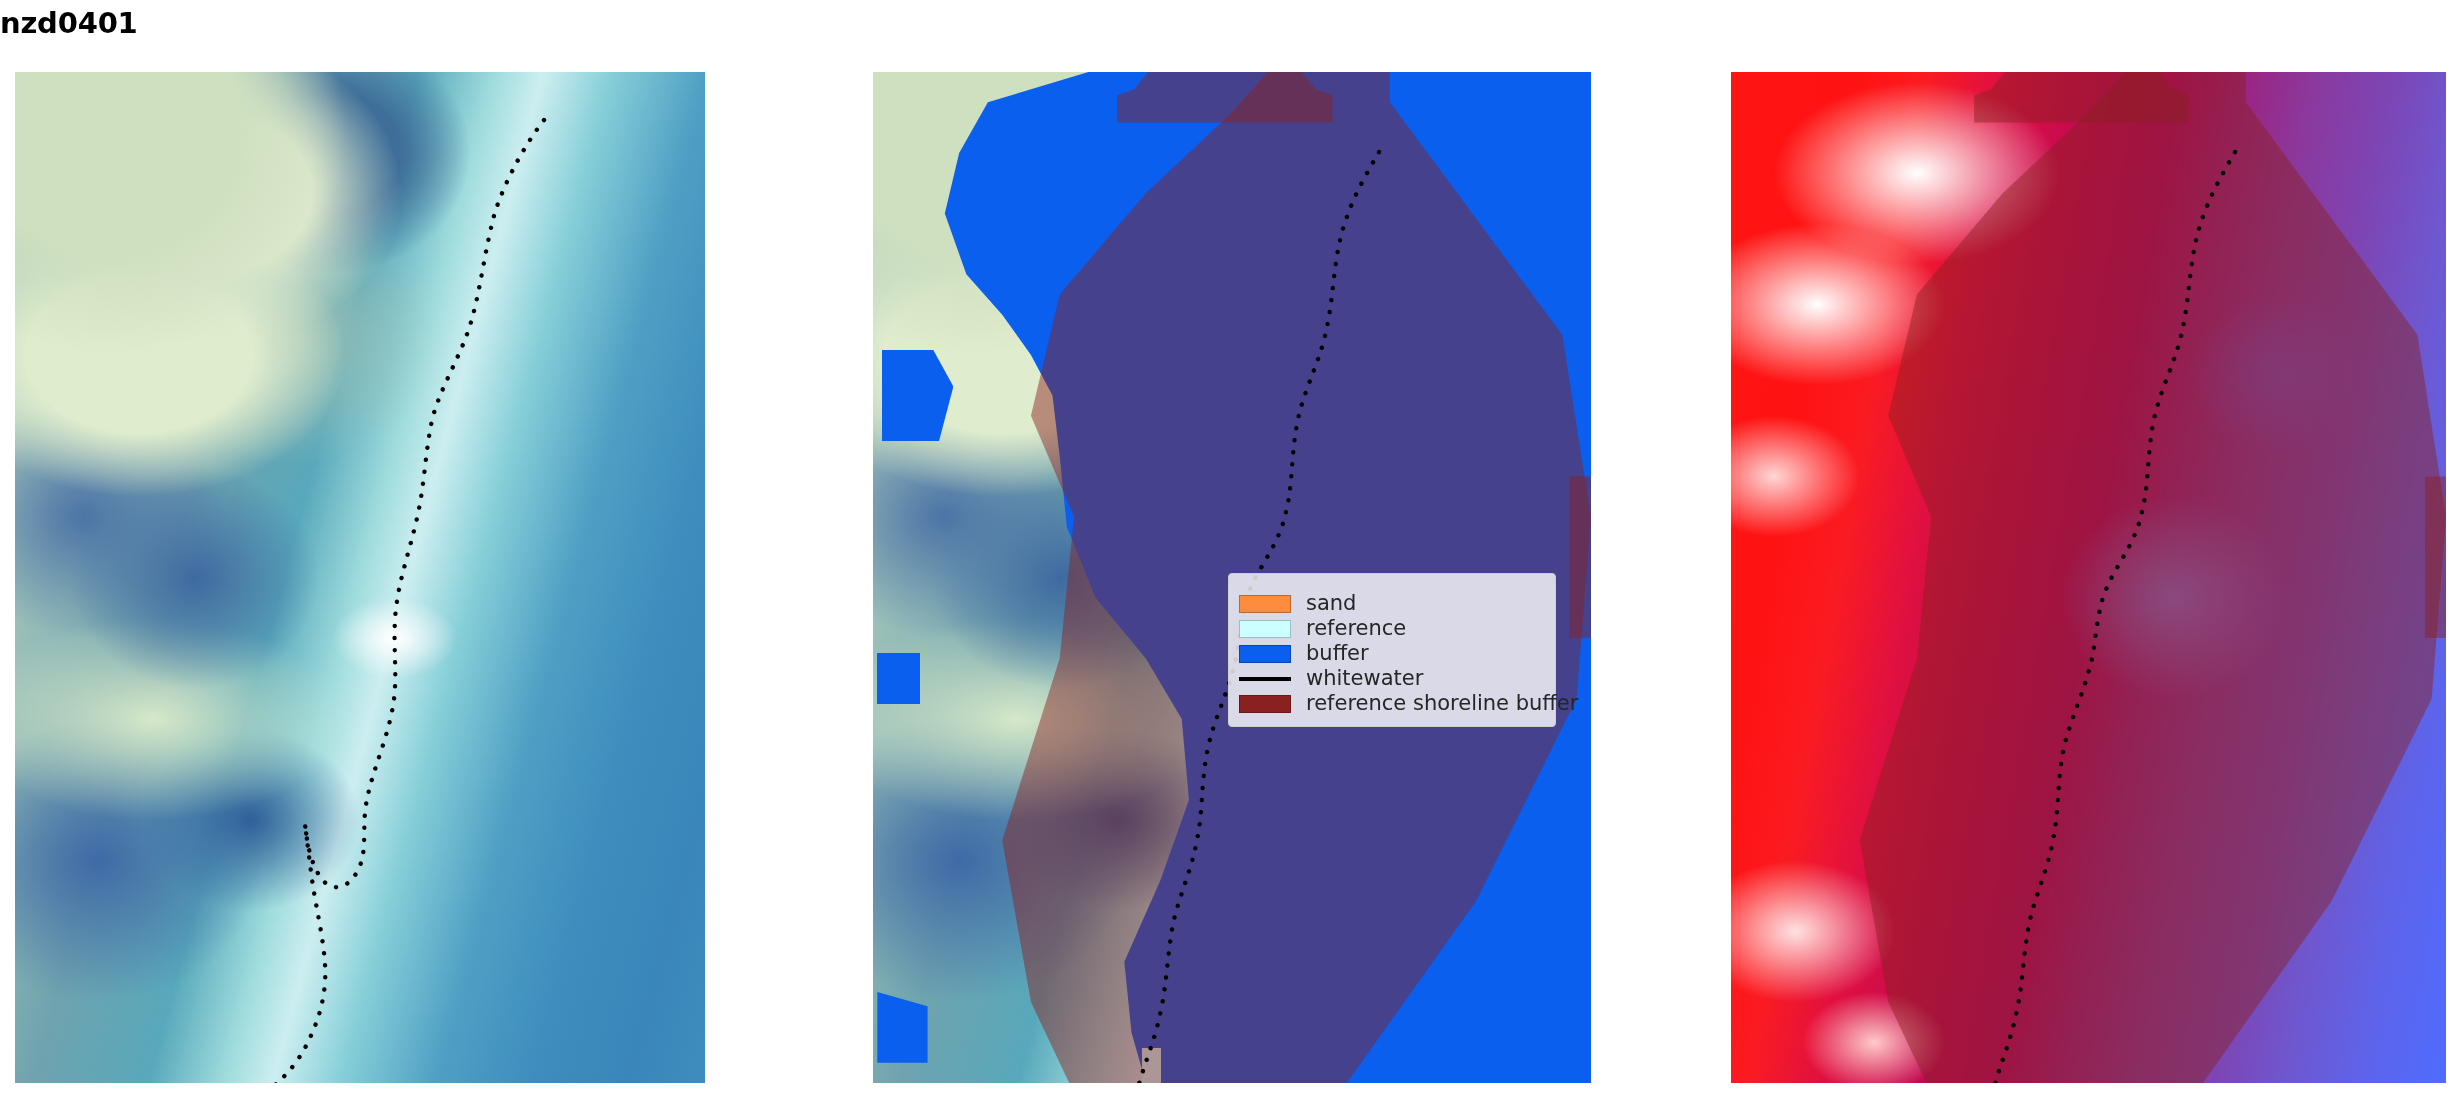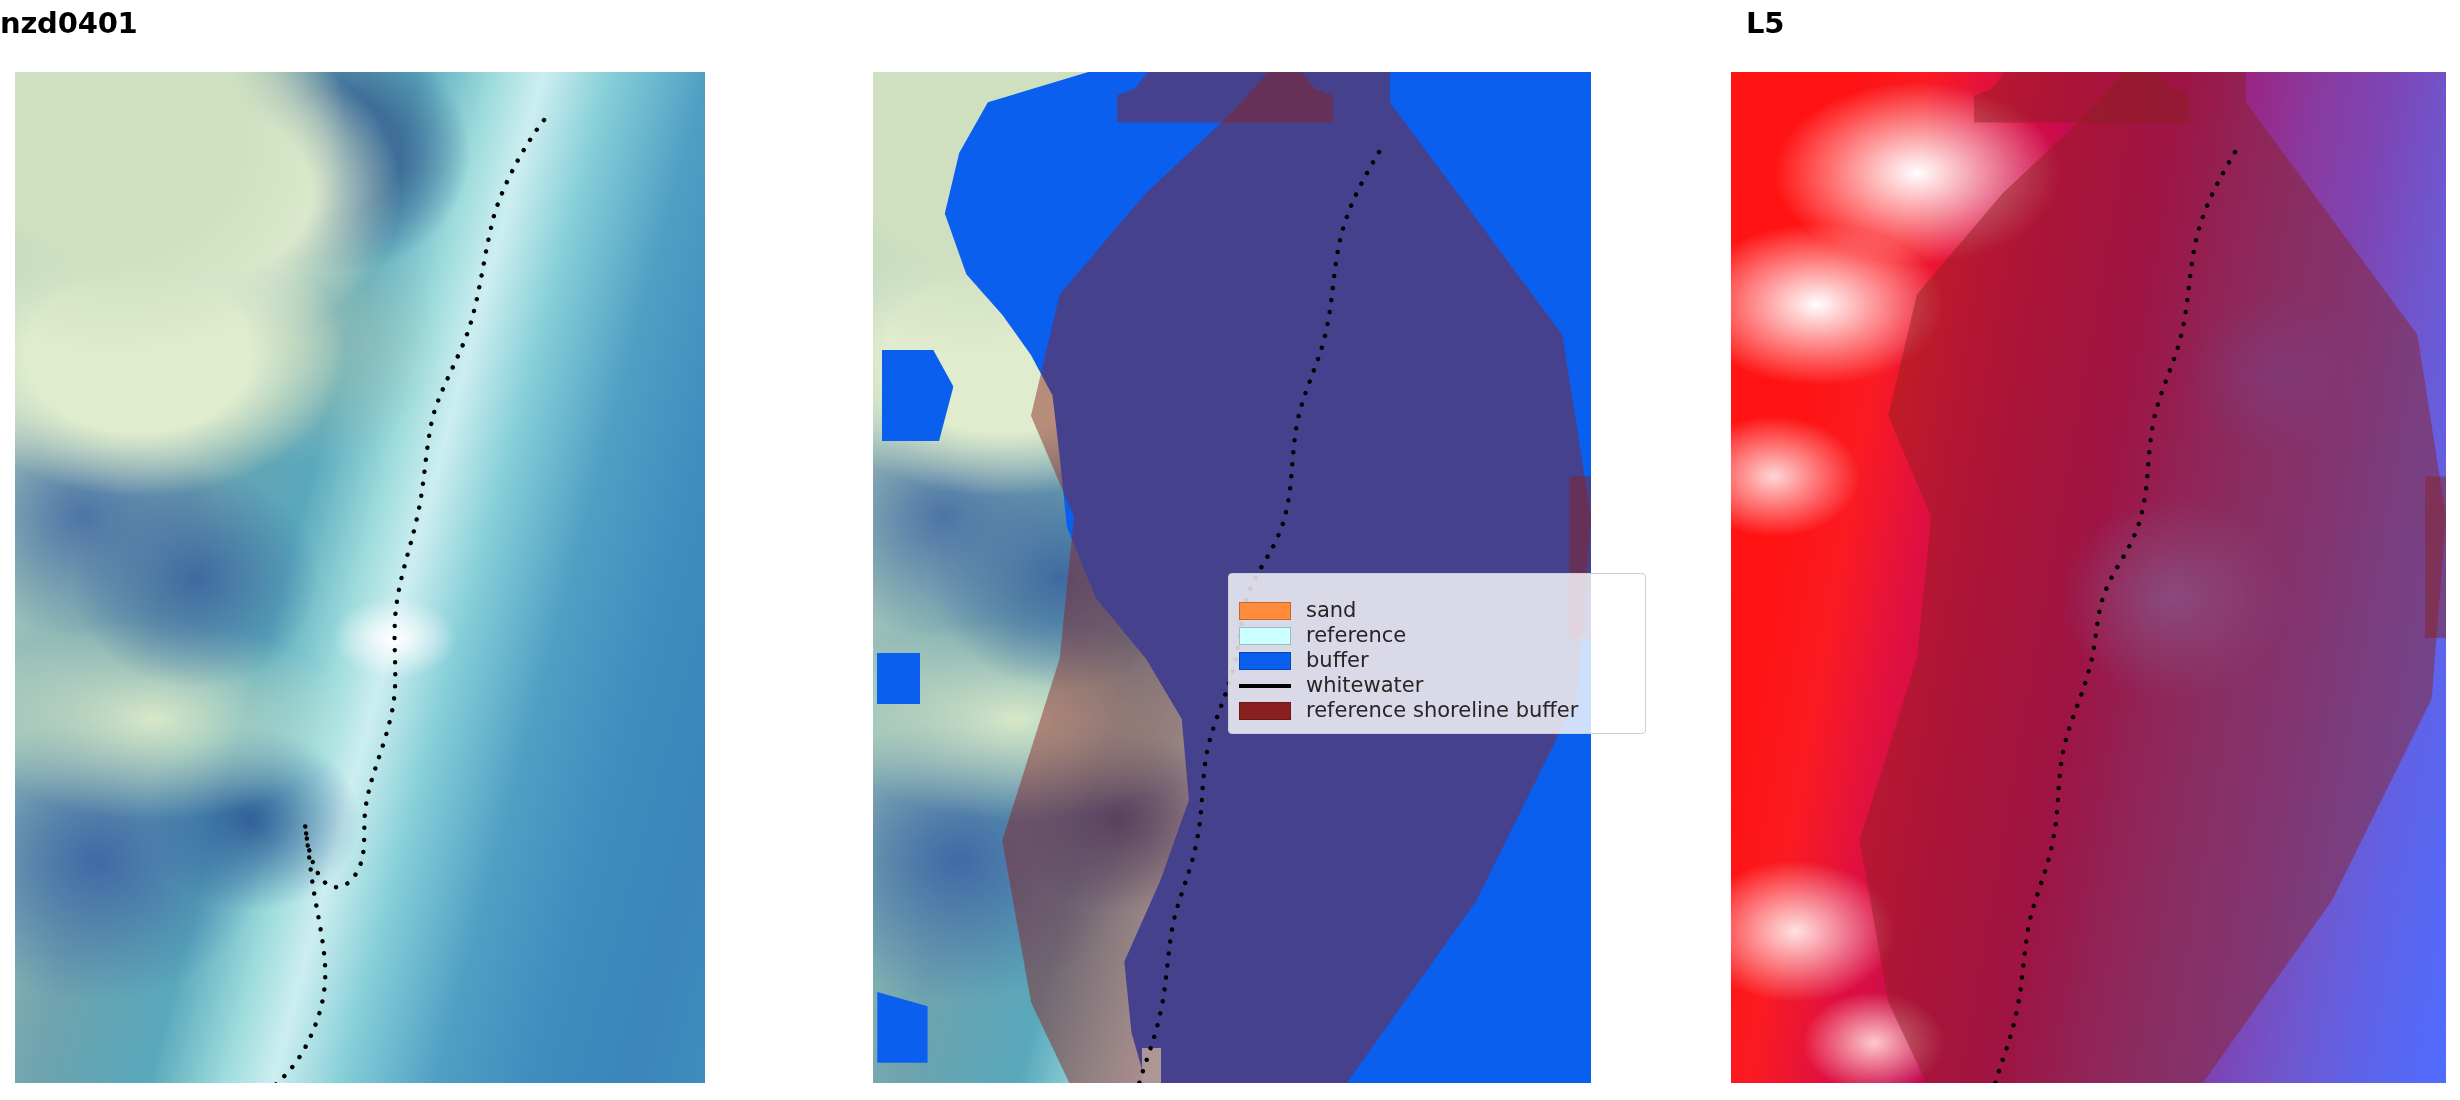--- a/index.html
+++ b/index.html
@@ -190,23 +190,23 @@
     stroke-width: 4.4;
     stroke-linecap: round;
     stroke-dasharray: 0.1 12;
   }
 
   
   #legend {
     position: absolute;
     left: 1228px;
     top: 573px;
-    width: 418px;
+    width: 328px;
     box-sizing: border-box;
-    padding: 24px 8px 10px 10px;
+    padding: 17px 8px 10px 10px;
     background: rgba(255,255,255,0.80);
     border: 1px solid #cfcfcf;
     border-radius: 4px;
   }
   .legend-row {
     display: flex;
     align-items: center;
     height: 25px;
   }
   .legend-swatch {
@@ -308,21 +308,20 @@
         <span class="legend-label">whitewater</span>
       </div>
       <div class="legend-row">
         <span class="legend-swatch" style="background:#8b2020;"></span>
         <span class="legend-label">reference shoreline buffer</span>
       </div>
     </div>
   </div>
 
   <div class="panel" id="panel-3">
-    <div class="panel-title">L5</div>
 
     <div class="axes">
       <div class="layer index-base"></div>
 
       <div class="layer buffer"></div>
       <div class="buffer-cap"></div>
       <div class="buffer-right-tab"></div>
 
       <svg class="shoreline" viewBox="0 0 715 1011" preserveAspectRatio="none">
         <path d="M 504 80 C 490 104, 474 132, 466 164

